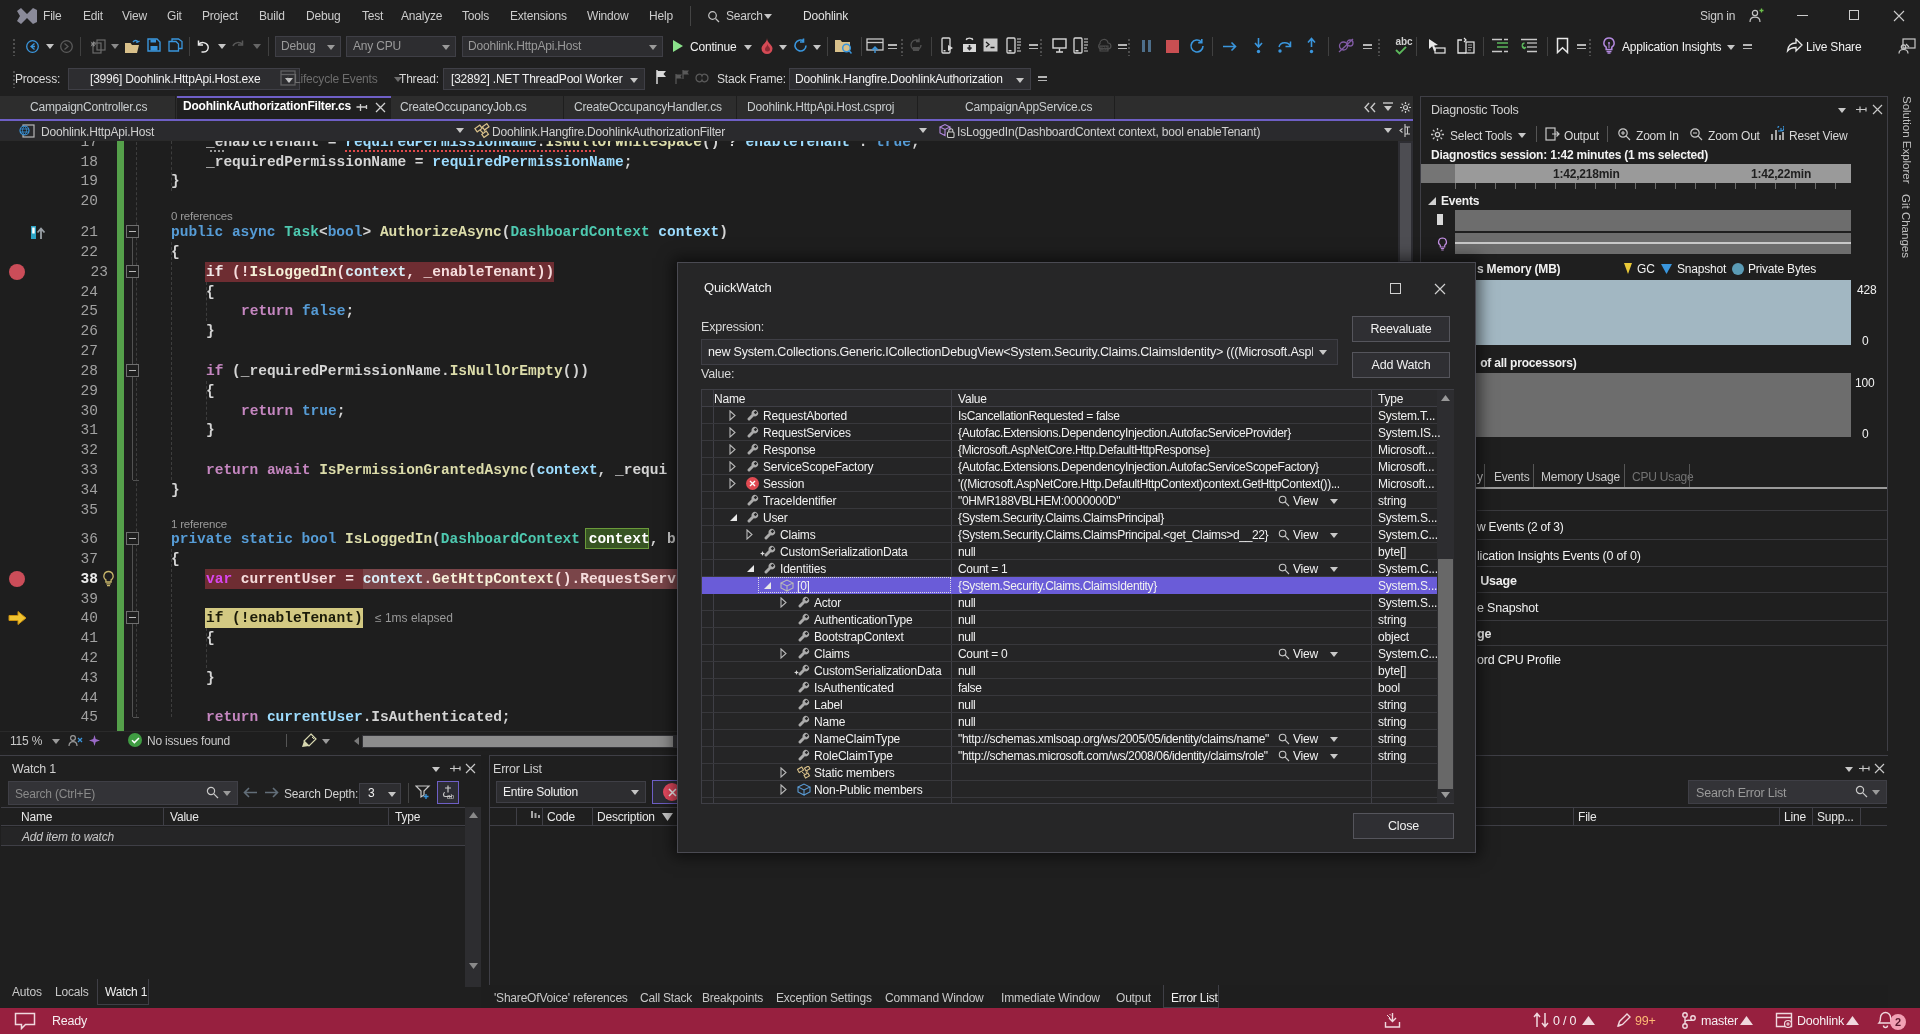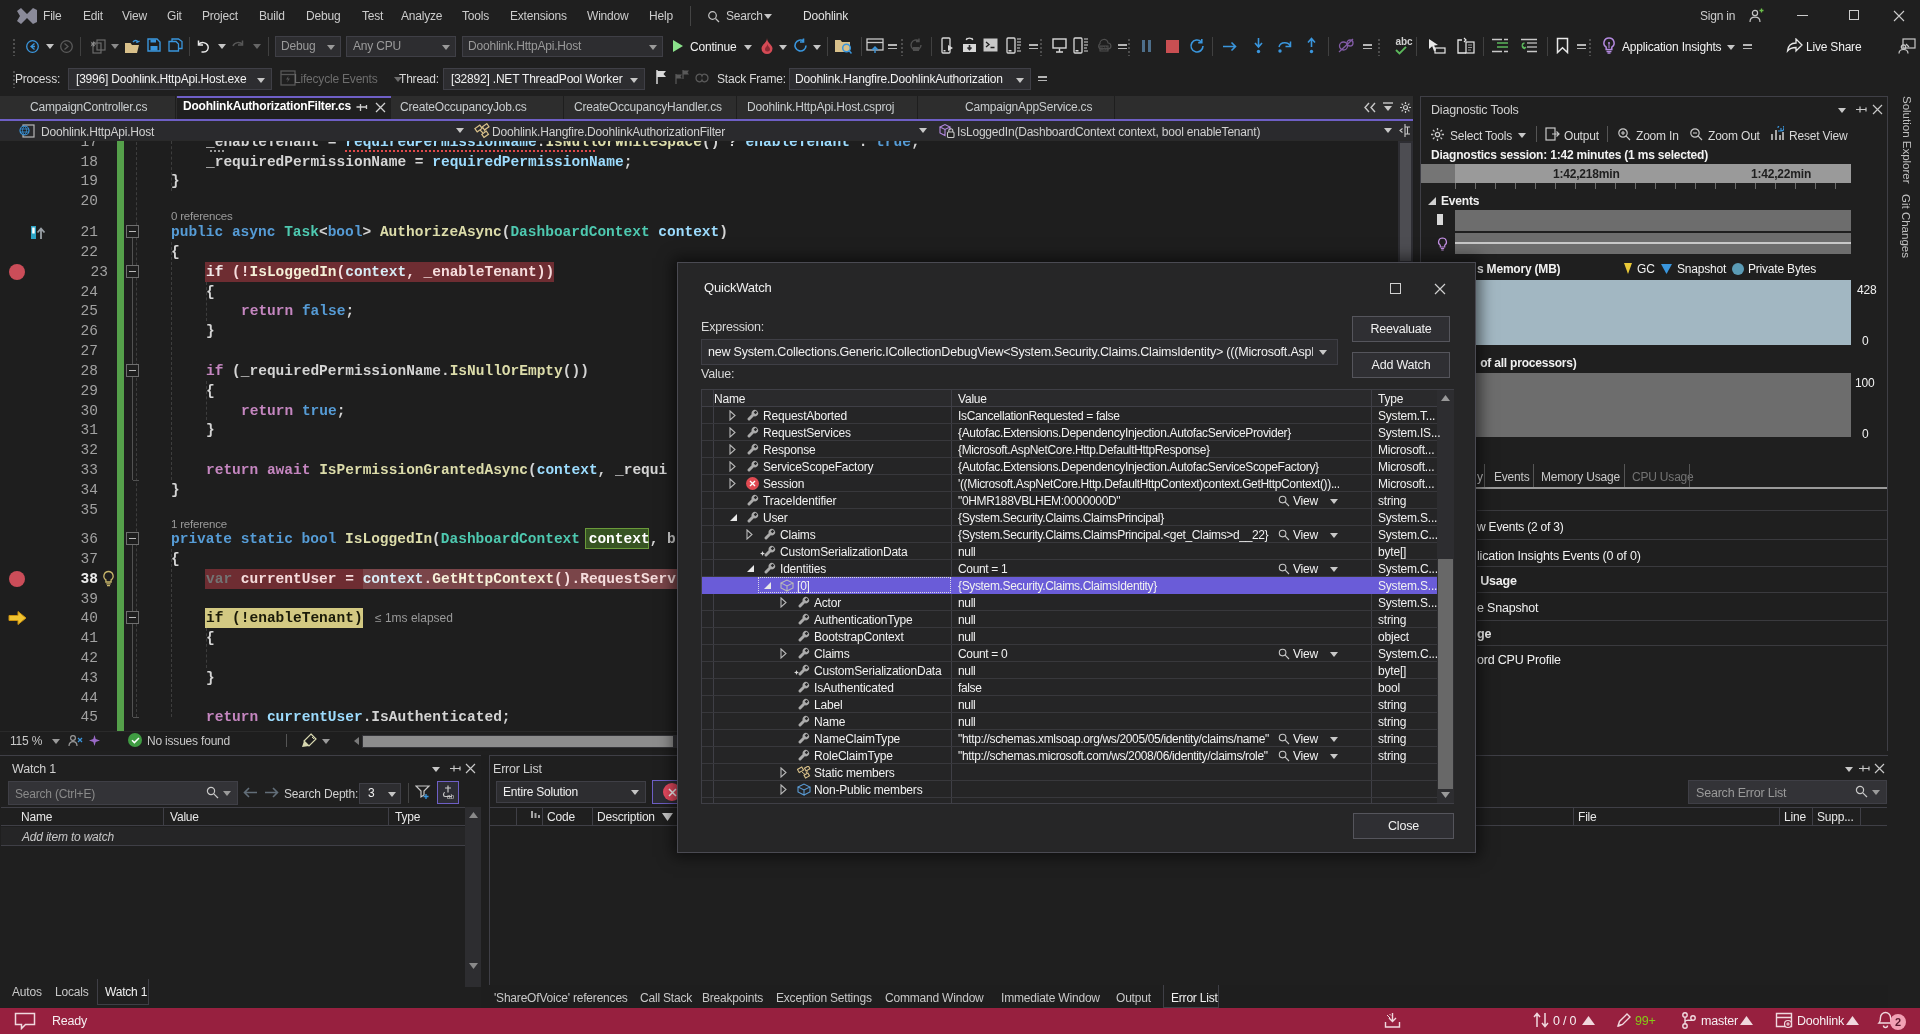--- a/index.html
+++ b/index.html
@@ -246,21 +246,21 @@
 <svg class="ab" style="left:1898px;top:38px" width="18" height="16" viewBox="0 0 18 16">
     <rect x="5" y="1" width="12" height="9" fill="none" stroke="#c8c8c8" stroke-width="1.2"></rect>
     <path d="M8 6 l3 3" stroke="#c8c8c8" stroke-width="1.2"></path>
     <circle cx="5.5" cy="9" r="2.2" fill="none" stroke="#c8c8c8" stroke-width="1.2"></circle>
     <path d="M1 15.5 c0-2.5 2-4 4.5-4 s4.5 1.5 4.5 4" fill="none" stroke="#c8c8c8" stroke-width="1.2"></path>
   </svg>
 
 <div class="ab" style="left:0;top:63px;width:1920px;height:33px;background:#1f1f1f"></div>
 <div class="grip" style="left:12px;top:70px"></div>
 <div class="ab ui" style="left:15px;top:72px;color:#d8d8d8">Process:</div>
-<div class="cmb" style="left:68px;top:68px;width:204px;height:22px;line-height:20px;padding-left:7px">[3996] Doohlink.HttpApi.Host.exe<span class="car" style="right:6px;top:9px"></span></div>
+<div class="cmb" style="left:68px;top:68px;width:232px;height:22px;line-height:20px;padding-left:21px">[3996] Doohlink.HttpApi.Host.exe<span class="car" style="right:6px;top:9px"></span></div>
 <svg class="ab" style="left:280px;top:70px" width="16" height="16" viewBox="0 0 16 16" opacity=".4">
     <rect x="1" y="1" width="14" height="14" fill="none" stroke="#aaa" stroke-width="1.3"></rect>
     <path d="M1 4.5 h14" stroke="#aaa" stroke-width="1.3"></path>
     <path d="M8.5 6 l-2.5 3.5 h2 l-1 3 3-4 h-2 z" fill="#aaa"></path>
   </svg>
 <div class="ab ui" style="left:294px;top:72px;color:#6d6d6d">Lifecycle Events</div>
 <div class="car" style="left:394px;top:77px;border-top-color:#6d6d6d"></div>
 <div class="ab ui" style="left:399px;top:72px;color:#d8d8d8">Thread:</div>
 <div class="cmb" style="left:443px;top:68px;width:202px;height:22px;line-height:20px;padding-left:7px">[32892] .NET ThreadPool Worker<span class="car" style="right:6px;top:9px"></span></div>
 <svg class="ab" style="left:655px;top:69px" width="15" height="16" viewBox="0 0 15 16">
@@ -426,21 +426,21 @@
  <div class="ln" style="left:206px;top:180px">}</div>
  <div class="ln" style="left:206px;top:220px"><span class="kc">if</span> <span class="wh">(_requiredPermissionName.</span><span class="me">IsNullOrEmpty</span><span class="wh">())</span></div>
  <div class="ln" style="left:206px;top:240px">{</div>
  <div class="ln" style="left:241px;top:260px"><span class="kc">return</span> <span class="kb">true</span><span class="wh">;</span></div>
  <div class="ln" style="left:206px;top:279px">}</div>
  <div class="ln" style="left:206px;top:319px"><span class="kc">return</span> <span class="kc">await</span> <span class="me">IsPermissionGrantedAsync</span><span class="wh">(</span><span class="va">context</span><span class="wh">, _requi</span></div>
  <div class="ln" style="left:171px;top:339px">}</div>
  <div class="ab" style="left:171px;top:377px;font-size:11.5px;color:#9b9b9b;font-family:'Liberation Sans';letter-spacing:-.2px">1 reference</div>
  <div class="ln" style="left:171px;top:388px"><span class="kb">private</span> <span class="kb">static</span> <span class="kb">bool</span> <span class="me">IsLoggedIn</span><span class="wh">(</span><span class="ty">DashboardContext</span> <span style="color:#fff">context</span><span class="wh">, b</span></div>
  <div class="ln" style="left:171px;top:408px">{</div>
- <div class="ln" style="left:206px;top:428px;color:#f5dcdc"><span style="color:#737373">var</span> currentUser = <span style="color:#d8ecf5">context</span>.<span style="color:#f5f0d8">GetHttpContext</span>().RequestServ</div>
+ <div class="ln" style="left:206px;top:428px;color:#f5dcdc"><span style="color:#d946ef">var</span> currentUser = <span style="color:#d8ecf5">context</span>.<span style="color:#f5f0d8">GetHttpContext</span>().RequestServ</div>
  <div class="ln" style="left:206px;top:467px;color:#1a1a08">if (!enableTenant)</div>
  <div class="ab" style="left:375px;top:470px;font-size:12px;color:#9a9a9a;font-family:'Liberation Sans'">≤ 1ms elapsed</div>
  <div class="ln" style="left:206px;top:487px">{</div>
  <div class="ln" style="left:206px;top:527px">}</div>
  <div class="ln" style="left:206px;top:566px"><span class="kc">return</span> <span class="va">currentUser</span><span class="wh">.IsAuthenticated;</span></div>
 
  <div class="ab" style="left:1398px;top:0;width:15px;height:590px;background:#2e2e33"></div>
  <div class="ab" style="left:1400px;top:2px;width:11px;height:118px;background:#4d4d52"></div>
 </div>
 
@@ -707,21 +707,21 @@
     <path d="M13 1 v13 M10 11 l3 3.5 3-3.5" fill="none" stroke="#f0d8de" stroke-width="1.5"></path>
   </svg>
 <div class="ab ui" style="left:1553px;top:1014px;color:#f5eef1;font-size:12.5px">0 / 0</div>
 <svg class="ab" style="left:1582px;top:1016px" width="13" height="9" viewBox="0 0 13 9">
     <path d="M6.5 0 L13 9 H0 Z" fill="#f0d8de"></path>
   </svg>
 <svg class="ab" style="left:1616px;top:1012px" width="16" height="16" viewBox="0 0 16 16">
     <path d="M2 14 L3.5 9.5 L11 2 L14 5 L6.5 12.5 Z" fill="none" stroke="#f0d8de" stroke-width="1.4"></path>
     <path d="M2 14 l3-1" stroke="#f0d8de" stroke-width="1.4"></path>
   </svg>
-<div class="ab ui" style="left:1635px;top:1014px;color:#84cc16;font-size:12.5px">99+</div>
+<div class="ab ui" style="left:1635px;top:1014px;color:#fdba74;font-size:12.5px">99+</div>
 <svg class="ab" style="left:1680px;top:1011px" width="18" height="19" viewBox="0 0 18 19">
     <circle cx="5" cy="4" r="2.2" fill="none" stroke="#f0d8de" stroke-width="1.4"></circle>
     <circle cx="13" cy="7" r="2.2" fill="none" stroke="#f0d8de" stroke-width="1.4"></circle>
     <circle cx="5" cy="15" r="2.2" fill="none" stroke="#f0d8de" stroke-width="1.4"></circle>
     <path d="M5 6.5 v6 M5 11 c0-3 8-1 8-1.8" fill="none" stroke="#f0d8de" stroke-width="1.4"></path>
   </svg>
 <div class="ab ui" style="left:1701px;top:1014px;color:#f5eef1;font-size:12.5px">master</div>
 <svg class="ab" style="left:1740px;top:1016px" width="13" height="9" viewBox="0 0 13 9">
     <path d="M6.5 0 L13 9 H0 Z" fill="#f0d8de"></path>
   </svg>

